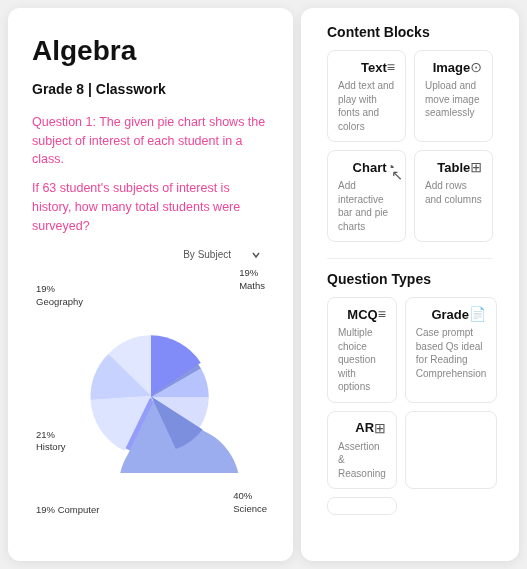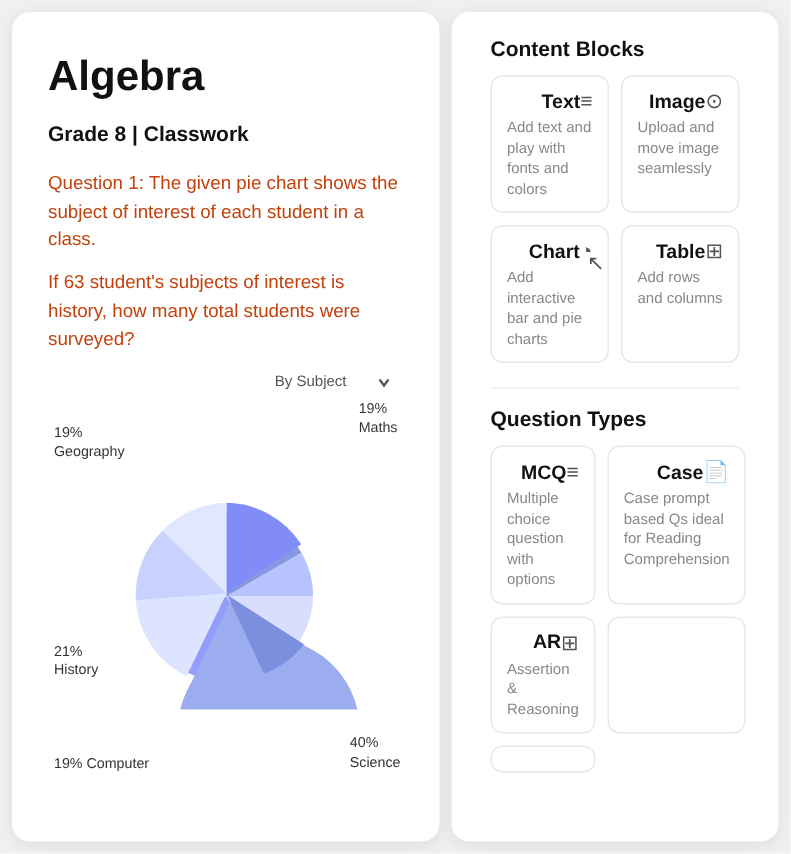--- a/index.html
+++ b/index.html
@@ -33,21 +33,21 @@
     }
     .left-subtitle {
       font-size: 14px;
       font-weight: 700;
       color: #111;
       margin-top: 14px;
       margin-bottom: 16px;
     }
     .left-question {
       font-size: 12.5px;
-      color: #c2410c;
+      color: #ec4899;
       line-height: 1.5;
       margin-bottom: 10px;
     }
     .chart-container {
       flex: 1;
       position: relative;
       display: flex;
       align-items: center;
       justify-content: center;
     }
@@ -248,21 +248,21 @@
       <div class="block-card-header">
         <span class="block-card-title">MCQ</span>
         <span class="block-card-icon">≡</span>
       </div>
       <div class="block-card-desc">Multiple choice question with options</div>
     </div>
 
 
     <div class="block-card">
       <div class="block-card-header">
-        <span class="block-card-title">Case</span>
+        <span class="block-card-title">Grade</span>
         <span class="block-card-icon">📄</span>
       </div>
       <div class="block-card-desc">Case prompt based Qs ideal for Reading Comprehension</div>
     </div>
 
     <div class="block-card">
       <div class="block-card-header">
         <span class="block-card-title">AR</span>
         <span class="block-card-icon">⊞</span>
       </div>

